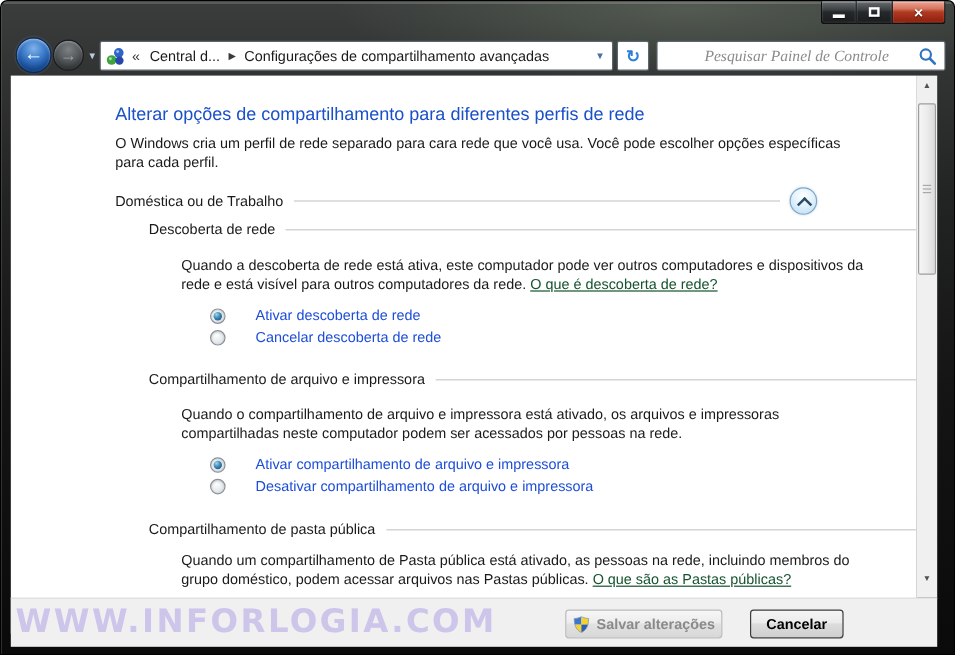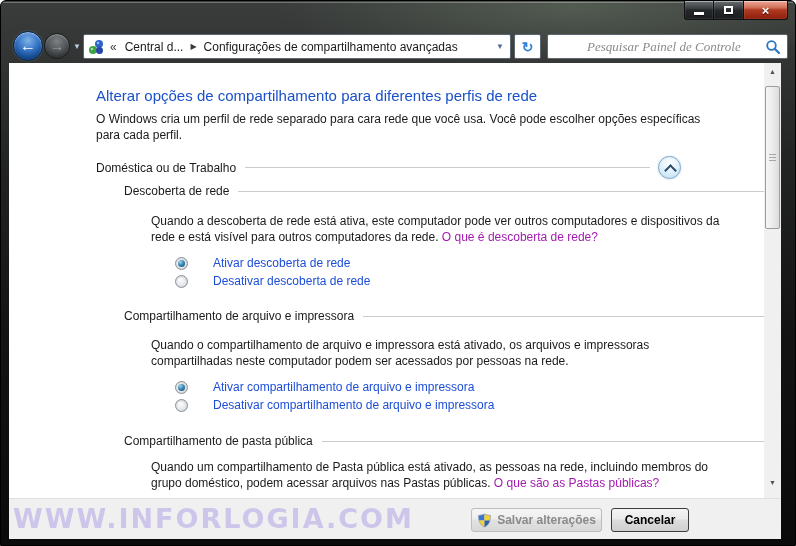--- a/index.html
+++ b/index.html
@@ -68,21 +68,21 @@
   .hdr-row .rule { flex:1; border-top:1px solid #cbcbcb; margin-left:9px; }
   .hdr-label { font-size:12px; color:#1a1a1a; white-space:nowrap; }
 
   .chevron-btn { width:23px; height:23px; border-radius:50%; margin-left:8px; flex:0 0 auto; cursor:default;
     background: radial-gradient(circle at 50% 30%, #ffffff 0%, #e3f2fc 45%, #bcdcf2 100%);
     border:1px solid #7da7c9; box-shadow:0 0 2px rgba(120,160,200,.5); position:relative; }
   .chevron-btn::after { content:""; position:absolute; left:7px; top:9px; width:7px; height:7px;
     border-left:2px solid #2a4a66; border-top:2px solid #2a4a66; transform:rotate(45deg); }
 
   .para { position:absolute; left:142px; width:580px; font-size:12px; color:#1a1a1a; line-height:16px; }
-  .para a { color:#a21caf; cursor:pointer; }
+  .para a { color:#14532d; text-decoration:underline; cursor:pointer; }
 
   .radio-row { position:absolute; left:166px; display:flex; align-items:center; gap:25px; font-size:12px; color:#1d4ed8; }
   .radio { width:13px; height:13px; border-radius:50%; position:relative; flex:0 0 auto;
     background: radial-gradient(circle at 40% 30%, #fefefe 0%, #e7ebee 55%, #c4ccd2 100%);
     border:1px solid #8a9097; box-shadow: inset 0 1px 2px rgba(0,0,0,.15); }
   .radio.checked::after { content:""; position:absolute; left:2px; top:2px; width:7px; height:7px; border-radius:50%;
     background: radial-gradient(circle at 35% 30%, #9fd8e8 0%, #3c88b8 45%, #14456e 100%); }
 
   
   .scrollbar { position:absolute; left:763px; top:62px; width:17px; height:435px; background:#f0f0f0; }
@@ -94,21 +94,21 @@
   .sb-grip { position:absolute; left:3px; top:67px; width:7px; border-top:1px solid #a8a8a8; box-shadow:0 3px 0 #a8a8a8, 0 6px 0 #a8a8a8; }
 
   
   .footer { position:absolute; left:8px; top:497px; width:772px; height:41px; background:#f0f0f0; border-top:1px solid #dfdfdf; }
   .watermark { position:absolute; left:4px; top:4px; font-family:"DejaVu Sans", sans-serif; font-weight:800;
     font-size:27px; letter-spacing:2px; color:#cdc5ea; white-space:nowrap; }
   .btn { position:absolute; top:9px; height:24px; font-size:12px; display:flex; align-items:center; justify-content:center;
     gap:5px; border-radius:3px; cursor:default;font-weight:bold; }
   .btn-save { left:462px; width:131px; border:1px solid #bcbcbc;
     background: linear-gradient(180deg,#f6f6f6 0%, #ededed 45%, #e2e2e2 50%, #d8d8d8 100%); color:#8a8a8a; }
-  .btn-cancel { left:602px; width:78px; border:1px solid #3c3c3c;
+  .btn-cancel { left:616px; width:78px; border:1px solid #3c3c3c;
     background: linear-gradient(180deg,#f4f4f4 0%, #ebebeb 45%, #dddddd 50%, #cfcfcf 100%); color:#000; }
   .shield { width:15px; height:15px; flex:0 0 auto; }
   .bottom-frame { position:absolute; left:0; top:538px; width:796px; height:8px; }
   .right-frame { position:absolute; left:780px; top:62px; width:16px; height:476px; }
 </style>
 </head>
 <body>
 
 <div class="window">
   <div class="glass-haze"></div>
@@ -180,21 +180,21 @@
     <div class="para" style="top:150px;">
       <span>Quando a descoberta de rede está ativa, este computador pode ver outros computadores e dispositivos da rede e está visível para outros computadores da rede.</span>
       <a>O que é descoberta de rede?</a>
     </div>
     <div class="radio-row" style="top:193px;">
       <span class="radio checked"></span>
       <span>Ativar descoberta de rede</span>
     </div>
     <div class="radio-row" style="top:211px;">
       <span class="radio"></span>
-      <span>Desativar descoberta de rede</span>
+      <span>Cancelar descoberta de rede</span>
     </div>
 
     <div class="hdr-row" style="left:115px; top:246px; width:640px;">
       <span class="hdr-label">Compartilhamento de arquivo e impressora</span>
       <span class="rule"></span>
     </div>
     <div class="para" style="top:274px;">
       <span>Quando o compartilhamento de arquivo e impressora está ativado, os arquivos e impressoras compartilhadas neste computador podem ser acessados por pessoas na rede.</span>
     </div>
     <div class="radio-row" style="top:317px;">

